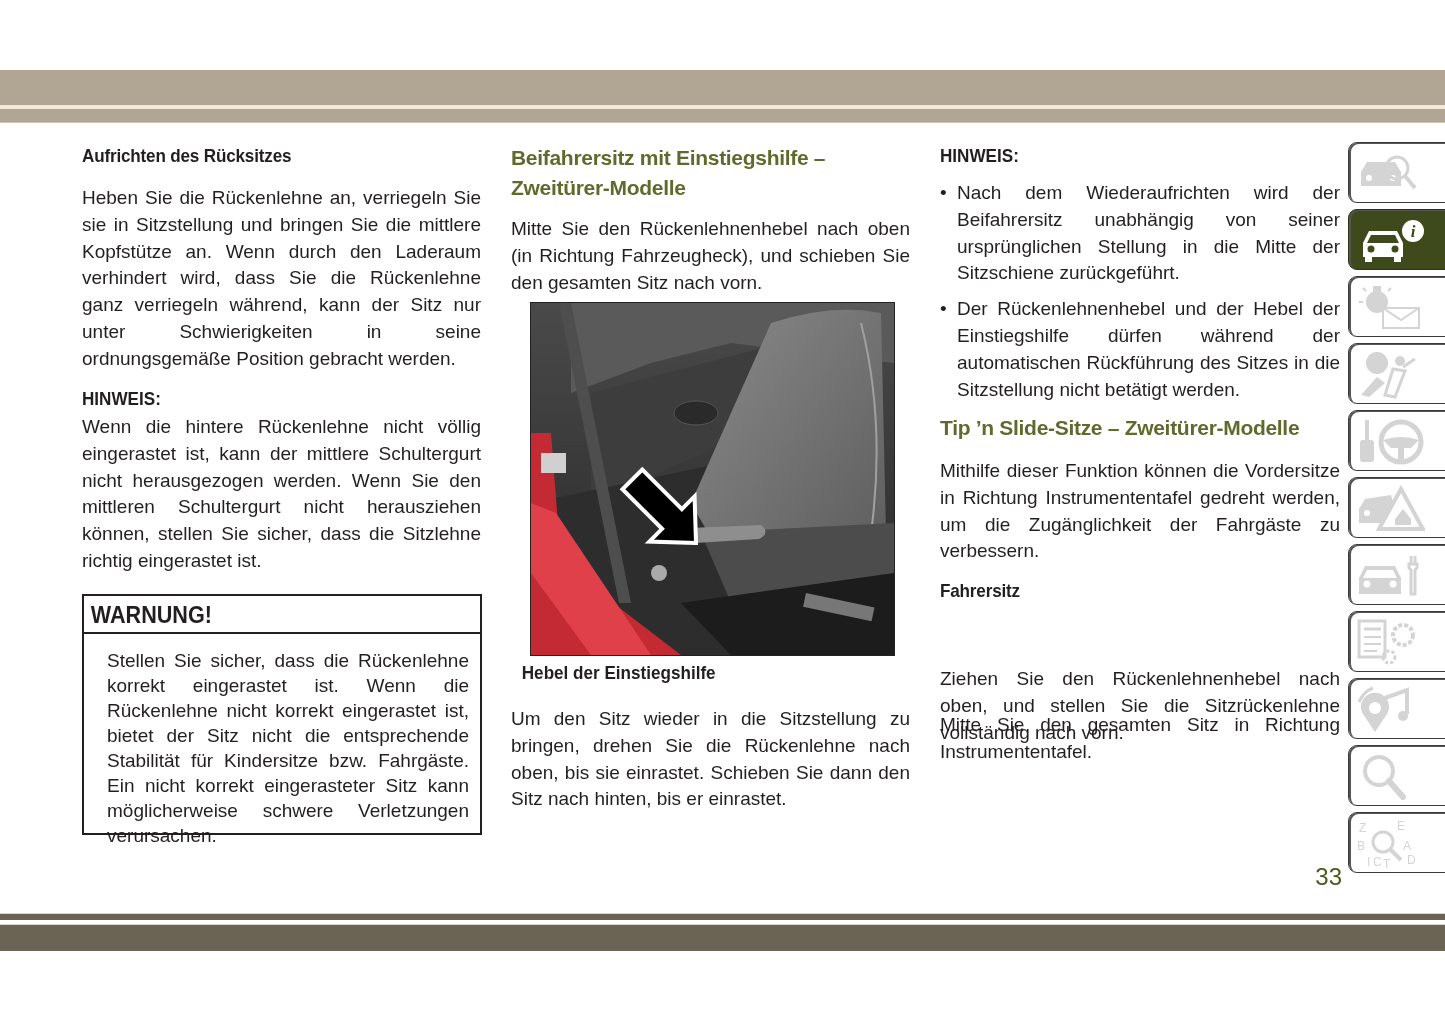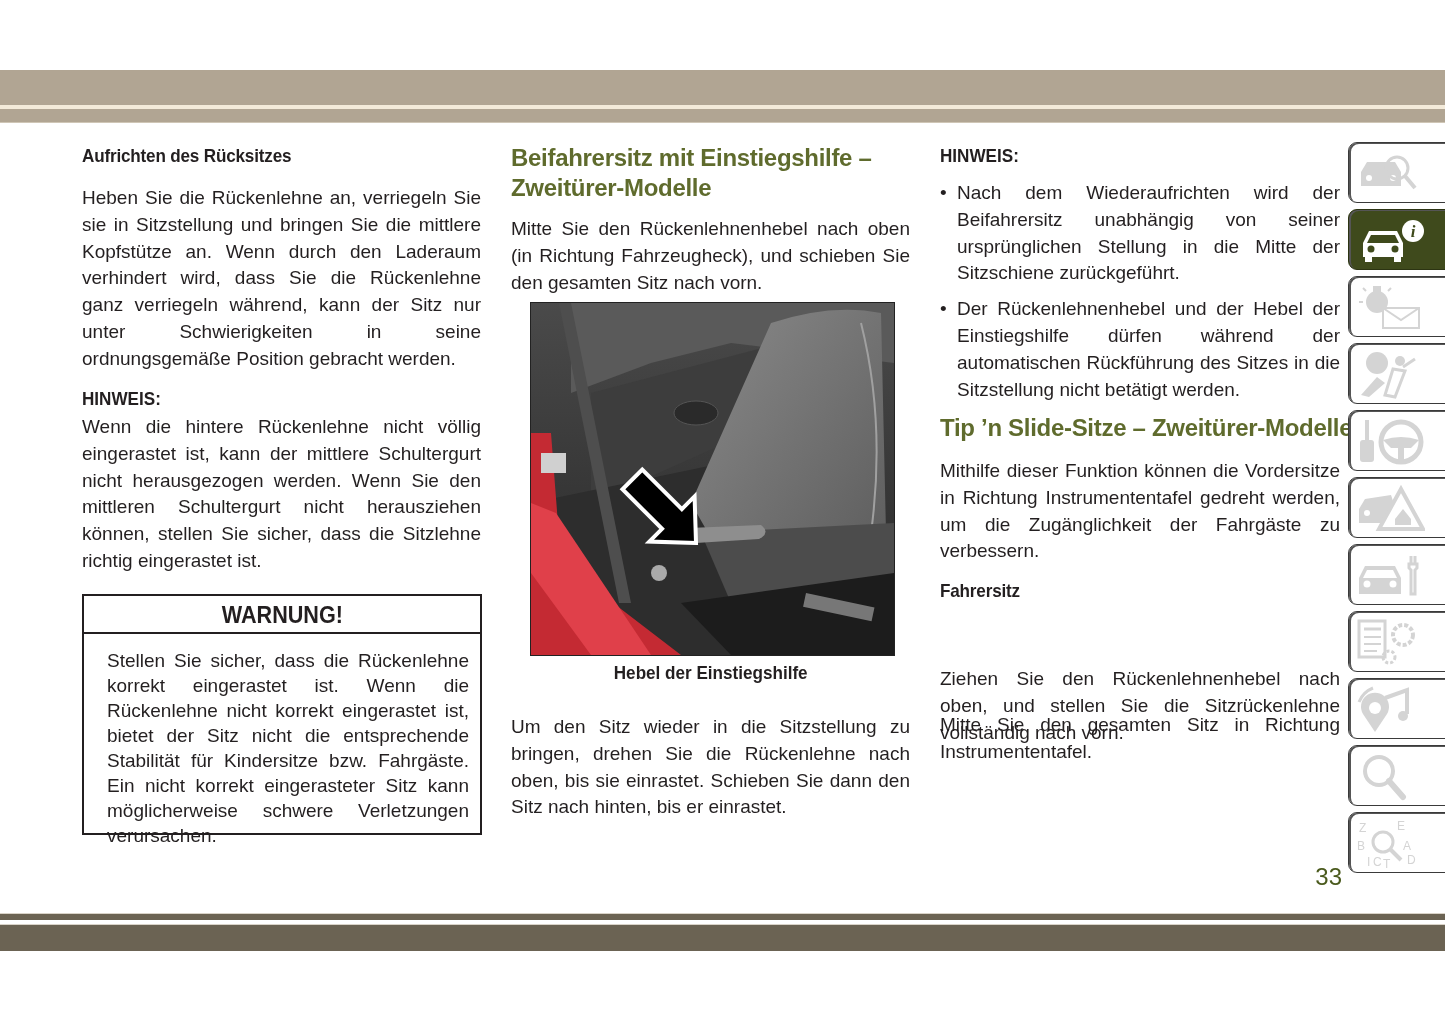--- a/index.html
+++ b/index.html
@@ -16,44 +16,44 @@
   #ftr-thin { top:913px; height:6px; background:#6b6353; border-top:1px solid #d9d3c8; }
   #ftr-main { top:924px; height:26px; background:#6b6353; border-top:1px solid #d9d3c8; }
 
   .col { position:absolute; top:140px; }
   #col1 { left:82px; width:399px; }
   #col2 { left:511px; width:399px; }
   #col3 { left:940px; width:400px; }
 
   .h-black { font-family:"Liberation Sans", sans-serif; font-weight:bold; font-size:19px;
              color:#231f20; letter-spacing:-0.2px; transform:scaleX(0.9); transform-origin:left; white-space:nowrap; }
-  .h-green { font-family:"Liberation Sans", sans-serif; font-weight:bold; font-size:24px;
+  .h-green { font-family:"Liberation Sans", sans-serif; font-weight:bold; font-size:21px;
              color:#5f6b2d; line-height:30px; letter-spacing:-0.3px; }
   .p { font-size:19px; line-height:26.8px; text-align:justify; margin:0; color:#231f20; }
   .note-label { font-weight:bold; font-size:19px; transform:scaleX(0.9); transform-origin:left; display:inline-block; }
 
   
   #c1-title { position:absolute; top:5px; left:0; }
   #c1-p1 { position:absolute; top:45px; left:0; width:399px; }
   #c1-note { position:absolute; top:248px; left:0; }
   #c1-p2 { position:absolute; top:274px; left:0; width:399px; }
 
   #warn { position:absolute; top:454px; left:0; width:396px; height:237px;
           border:2.5px solid #231f20; box-sizing:content-box; }
-  #warn-head { height:36px; border-bottom:2.5px solid #231f20; text-align:center; }
+  #warn-head { height:36px; border-bottom:2.5px solid #231f20; text-align:left; }
   #warn-head span { font-weight:bold; font-size:24px; line-height:38px; display:inline-block; transform:scaleX(0.9); }
   #warn-body { padding:14px 11px 0 23px; }
   #warn-body p { font-size:19px; line-height:25px; text-align:justify; margin:0; }
 
   
   #c2-title { position:absolute; top:3px; left:0; width:399px; }
   #c2-p1 { position:absolute; top:76px; left:0; width:399px; }
   #photo { position:absolute; top:162px; left:19px; width:363px; height:352px; overflow:hidden;
            border:1px solid #222; background:#3a3a3a; }
-  #caption { position:absolute; top:522px; left:0; width:399px; text-align:center; }
+  #caption { position:absolute; top:522px; left:0; width:399px; }
   #caption span { font-weight:bold; font-size:19px; display:inline-block; transform:scaleX(0.9); }
   #c2-p2 { position:absolute; top:566px; left:0; width:399px; }
 
   
   #c3-note { position:absolute; top:5px; left:0; }
   #c3-list { position:absolute; top:40px; left:0; width:400px; margin:0; padding:0; list-style:none; }
   #c3-list li { position:relative; padding-left:17px; margin-bottom:9px; }
   #c3-list li .bullet { position:absolute; left:0; top:0; font-size:19px; line-height:26.8px; }
   #c3-title2 { position:absolute; top:273px; left:0; white-space:nowrap; }
   #c3-p3 { position:absolute; top:318px; left:0; width:400px; }
@@ -138,21 +138,21 @@
 
       <g transform="translate(165 240) rotate(-45)">
         <path d="M0 0 L-32 -34 L-14 -34 L-14 -90 L14 -90 L14 -34 L32 -34 Z" fill="#000" stroke="#fff" stroke-width="4" stroke-linejoin="miter"></path>
       </g>
     </svg>
   </div>
 
   <div id="caption">
     <span>Hebel der Einstiegshilfe</span>
   </div>
-  <p id="c2-p2" class="p" style="hyphens:auto;margin-top:8px;" lang="de">Um den Sitz wieder in die Sitzstellung zu bringen, drehen Sie die Rückenlehne nach oben, bis sie einrastet. Schieben Sie dann den Sitz nach hinten, bis er einrastet.</p>
+  <p id="c2-p2" class="p" style="hyphens:auto;" lang="de">Um den Sitz wieder in die Sitzstellung zu bringen, drehen Sie die Rückenlehne nach oben, bis sie einrastet. Schieben Sie dann den Sitz nach hinten, bis er einrastet.</p>
 </div>
 
 <div class="col" id="col3">
   <div id="c3-note" class="note-label">HINWEIS:</div>
   <ul id="c3-list">
     <li>
       <span class="bullet">•</span>
       <p class="p" style="hyphens:auto;" lang="de">Nach dem Wiederaufrichten wird der Beifahrersitz unabhängig von seiner ursprünglichen Stellung in die Mitte der Sitzschiene zurückgeführt.</p>
     </li>
     <li>

